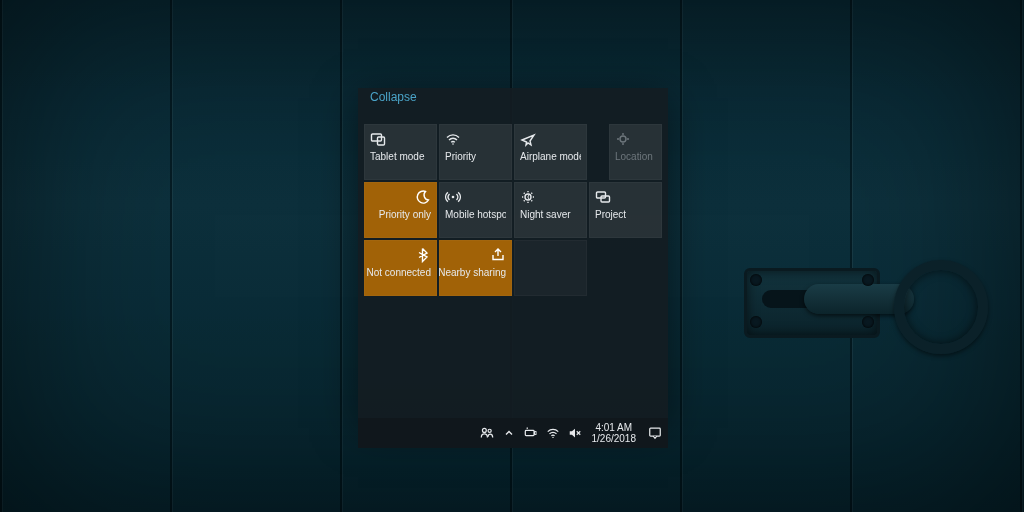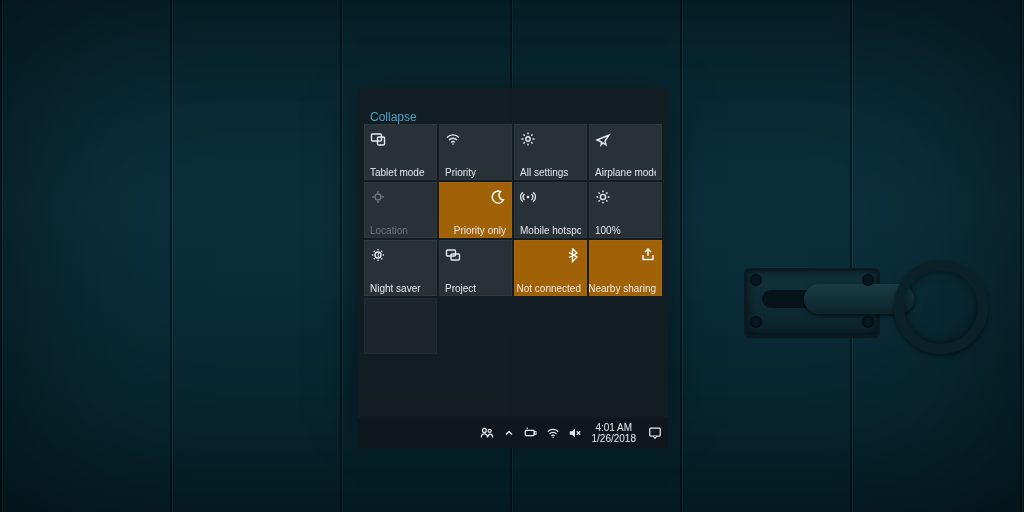--- a/index.html
+++ b/index.html
@@ -22,37 +22,37 @@
   .latch .stud{position:absolute;width:12px;height:12px;background:#081820;border-radius:50%;box-shadow:inset 0 0 3px #000;}
   .latch .s1{left:6px;top:36px}.latch .s2{left:6px;top:78px}.latch .s3{left:118px;top:36px}.latch .s4{left:118px;top:78px}
 
   
   .panel{
     position:absolute;left:358px;top:88px;width:310px;height:330px;
     background:rgba(20,28,34,.92);
     box-shadow:0 10px 40px rgba(0,0,0,.5);
     color:#d9dee2;
   }
-  .collapse{position:absolute;left:12px;top:22px;font-size:12px;color:#4aa3c7;cursor:pointer;}
+  .collapse{position:absolute;left:12px;top:2px;font-size:12px;color:#4aa3c7;cursor:pointer;}
   .grid{position:absolute;left:6px;top:36px;display:grid;grid-template-columns:repeat(4,73px);grid-auto-rows:56px;gap:2px;}
   .tile{
     position:relative;background:rgba(255,255,255,.09);
     color:#e6e9ec;font-size:10px;line-height:12px;
     padding:4px 5px 0 5px;box-sizing:border-box;cursor:pointer;
     display:flex;flex-direction:column;justify-content:space-between;
     border:1px solid rgba(255,255,255,.03);
   }
   .tile .ic{height:20px;display:flex;align-items:center;}
   .tile .ic svg{width:16px;height:16px;stroke:#e6e9ec;fill:none;stroke-width:1.4;}
   .tile.active{background:#a16207;align-items:flex-end;}
   .tile.active .ic svg{stroke:#fff;}
-  .tile.disabled{color:#6d767c;}
+  .tile.disabled{color:#6d767c;margin-left:20px;}
   .tile.disabled .ic svg{stroke:#6d767c;}
   .tile.empty{background:rgba(255,255,255,.04);cursor:default;}
-  .tile .lbl{padding-bottom:0;white-space:nowrap;overflow:hidden;}
+  .tile .lbl{padding-bottom:16px;white-space:nowrap;overflow:hidden;}
 
   
   .taskbar{position:absolute;left:358px;top:418px;width:310px;height:30px;background:#10171c;display:flex;align-items:center;justify-content:flex-end;color:#e6e9ec;font-size:10px;}
   .taskbar .ico{width:22px;display:flex;align-items:center;justify-content:center;height:30px;cursor:pointer;}
   .taskbar .ico svg{width:14px;height:14px;stroke:#e6e9ec;fill:none;stroke-width:1.4;}
   .taskbar .clock{display:flex;flex-direction:column;align-items:center;justify-content:center;line-height:11px;padding:0 6px;cursor:pointer;}
   .taskbar .notif{width:26px;display:flex;align-items:center;justify-content:center;cursor:pointer;}
   .taskbar .notif svg{width:14px;height:14px;stroke:#e6e9ec;fill:none;stroke-width:1.4;}
   .taskbar .chev svg{width:10px;height:10px;}
 </style>
@@ -92,29 +92,20 @@
             <path d="M4 9c2.3-2.3 5.7-2.3 8 0"></path>
             <path d="M6.2 11.3c1-1 2.6-1 3.6 0"></path>
             <circle cx="8" cy="13" r=".8" fill="currentColor" stroke="none"></circle>
           </svg>
         </div>
         <div class="lbl">Priority</div>
       </div>
       <div class="tile">
         <div class="ic">
           <svg viewBox="0 0 16 16">
-            <circle cx="8" cy="8" r="2.2"></circle>
-            <path d="M8 1.5v2M8 12.5v2M1.5 8h2M12.5 8h2M3.4 3.4l1.4 1.4M11.2 11.2l1.4 1.4M12.6 3.4l-1.4 1.4M4.8 11.2l-1.4 1.4"></path>
-          </svg>
-        </div>
-        <div class="lbl">All settings</div>
-      </div>
-      <div class="tile">
-        <div class="ic">
-          <svg viewBox="0 0 16 16">
             <path d="M2 9l12-5-4 6 1 4-3-2-2 2 .5-3z"></path>
           </svg>
         </div>
         <div class="lbl">Airplane mode</div>
       </div>
       <div class="tile disabled">
         <div class="ic">
           <svg viewBox="0 0 16 16">
             <circle cx="8" cy="8" r="3"></circle>
             <path d="M8 2v2M8 12v2M2 8h2M12 8h2"></path>
@@ -132,29 +123,20 @@
       </div>
       <div class="tile">
         <div class="ic">
           <svg viewBox="0 0 16 16">
             <circle cx="8" cy="8" r="1.3" fill="currentColor" stroke="none"></circle>
             <path d="M4.5 5c-1.8 1.8-1.8 4.2 0 6M11.5 5c1.8 1.8 1.8 4.2 0 6"></path>
             <path d="M2.8 3.2c-2.9 2.9-2.9 6.7 0 9.6M13.2 3.2c2.9 2.9 2.9 6.7 0 9.6"></path>
           </svg>
         </div>
         <div class="lbl">Mobile hotspot</div>
-      </div>
-      <div class="tile">
-        <div class="ic">
-          <svg viewBox="0 0 16 16">
-            <circle cx="8" cy="8" r="2.6"></circle>
-            <path d="M8 1.5v1.8M8 12.7v1.8M1.5 8h1.8M12.7 8h1.8M3.5 3.5l1.3 1.3M11.2 11.2l1.3 1.3M12.5 3.5l-1.3 1.3M4.8 11.2l-1.3 1.3"></path>
-          </svg>
-        </div>
-        <div class="lbl">100%</div>
       </div>
       <div class="tile">
         <div class="ic">
           <svg viewBox="0 0 16 16">
             <circle cx="8" cy="8" r="3"></circle>
             <path d="M8 2v1.2M8 12.8V14M2 8h1.2M12.8 8H14M3.8 3.8l.9.9M11.3 11.3l.9.9M12.2 3.8l-.9.9M4.7 11.3l-.9.9"></path>
             <path d="M9 6a2.5 2.5 0 0 0 0 4" stroke-width="1"></path>
           </svg>
         </div>
         <div class="lbl">Night saver</div>

